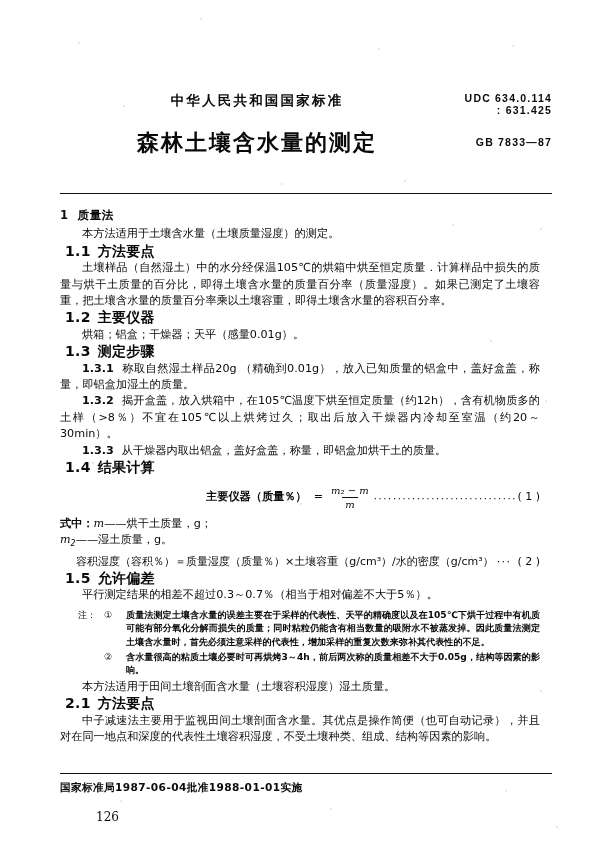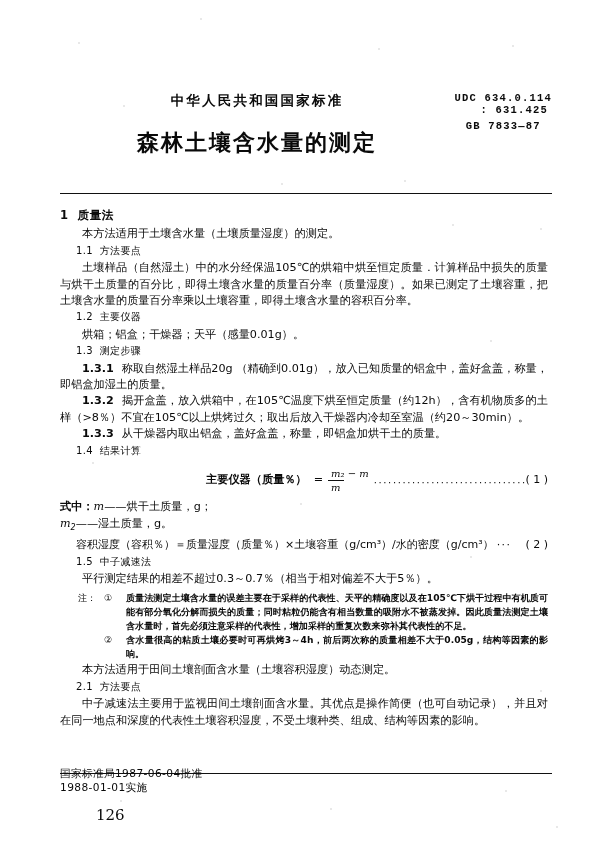--- a/index.html
+++ b/index.html
@@ -56,61 +56,61 @@
     font-weight: 700;
     letter-spacing: 1.1px;
     margin-top: 11px;
     padding-right: 86px;
     font-family: "DejaVu Serif", "Liberation Serif", serif;
   }
   .codes {
     position: absolute;
     right: 48px;
     top: 0;
-    text-align: center;
-    font-family: Liberation Mono, monospace;
+    text-align: right;
+    font-family: Liberation Sans, sans-serif;
     font-weight: 700;
     font-size: 10.5px;
     letter-spacing: 1.2px;
   }
   .codes .udc2 { padding-left: 22px; }
-  .codes .gb { margin-top: 4px; }
+  .codes .gb { margin-top: 20px; }
 
   .rule {
     position: absolute;
     left: 60px;
     right: 48px;
     top: 193px;
     height: 0;
     border-top: 1.6px solid #111;
   }
 
   
   .content {
     position: absolute;
     left: 60px;
-    right: 52px;
+    right: 60px;
     top: 207px;
     font-size: 11.2px;
     line-height: 16.4px;
     text-align: justify;
   }
   .h1 {
     font-weight: 700;
     font-size: 11.6px;
     letter-spacing: .5px;
     margin-top: 10px;
     margin-bottom: 3px;
   }
   .h1 .num { margin-right: 9px; }
   .h2 {
-    font-weight: 400;
-    font-size: 10px;
+    font-weight: 700;
+    font-size: 14px;
     letter-spacing: .3px;
-    margin-left: 16px;
+    margin-left: 5px;
     margin-bottom: 1px;
   }
   .h2 .num { margin-right: 7px; }
   .h3 {
     margin-left: 16px;
     text-indent: 0;
   }
   .h3 .num { font-weight: 700; margin-right: 8px; }
   p.body {
     margin: 0;
@@ -126,21 +126,21 @@
     margin-top: 9px;
     margin-bottom: 6px;
     padding-left: 146px;
     font-size: 11.2px;
   }
   .formula-label { font-weight: 700; white-space: nowrap; }
   .eq { margin: 0 5px 0 7px; }
   .frac {
     display: inline-flex;
     flex-direction: column;
-    align-items: flex-start;
+    align-items: center;
     vertical-align: middle;
     font-family: "DejaVu Serif", "Liberation Serif", serif;
     font-style: italic;
     font-size: 10px;
     line-height: 11px;
   }
   .frac .num-part { padding: 0 3px 1px 3px; }
   .frac .den-part { padding: 1px 3px 0 3px; border-top: 1.1px solid #111; }
   .dots {
     flex: 1;
@@ -201,29 +201,28 @@
     border-top: 1.5px solid #111;
   }
   .footer {
     position: absolute;
     left: 60px;
     right: 48px;
     bottom: 51px;
     display: flex;
     justify-content: flex-start;
     font-size: 10.6px;
-    font-weight: 400;
+    font-weight: 700;
     letter-spacing: .4px;
-    flex-direction: column;
   }
   .pageno {
     position: absolute;
     left: 96px;
     bottom: 22px;
-    font-size: 15px;
+    font-size: 12px;
     font-family: "DejaVu Serif", "Liberation Serif", serif;
   }
 </style>
 </head>
 <body>
 
 <div class="page">
 
   <div class="speck" style="left:78px;top:42px;"></div>
   <div class="speck" style="left:200px;top:18px;"></div>
@@ -316,38 +315,38 @@
       </p>
     </div>
 
     <div class="formula2">
       <span class="txt">容积湿度（容积％）＝质量湿度（质量％）×土壤容重（g/cm³）/水的密度（g/cm³）</span>
       <span class="dots2">···</span>
       <span class="eqno">( 2 )</span>
     </div>
 
     <div class="h2">
-      <span class="num">1.5</span><span>中子减速法</span>
+      <span class="num">1.5</span><span>允许偏差</span>
     </div>
     <p class="body">平行测定结果的相差不超过0.3～0.7％（相当于相对偏差不大于5％）。</p>
 
     <div class="notes">
       <div class="note-row">
         <span class="note-lead">注：</span>
         <span class="note-mark">①</span>
         <span class="note-text">质量法测定土壤含水量的误差主要在于采样的代表性、天平的精确度以及在105℃下烘干过程中有机质可能有部分氧化分解而损失的质量；同时粘粒仍能含有相当数量的吸附水不被蒸发掉。因此质量法测定土壤含水量时，首先必须注意采样的代表性，增加采样的重复次数来弥补其代表性的不足。</span>
       </div>
       <div class="note-row">
         <span class="note-lead"></span>
         <span class="note-mark">②</span>
         <span class="note-text">含水量很高的粘质土壤必要时可再烘烤3～4h，前后两次称的质量相差不大于0.05g，结构等因素的影响。</span>
       </div>
     </div>
 
-    <p class="body">本方法适用于田间土壤剖面含水量（土壤容积湿度）动态测定。</p>
+    <p class="body">本方法适用于田间土壤剖面含水量（土壤容积湿度）湿土质量。</p>
 
     <div class="h2">
       <span class="num">2.1</span><span>方法要点</span>
     </div>
     <p class="body">中子减速法主要用于监视田间土壤剖面含水量。其优点是操作简便（也可自动记录），并且对在同一地点和深度的代表性土壤容积湿度，不受土壤种类、组成、结构等因素的影响。</p>
   </div>
 
   <div class="foot-rule"></div>
   <div class="footer">
     <span>国家标准局1987-06-04批准</span>

